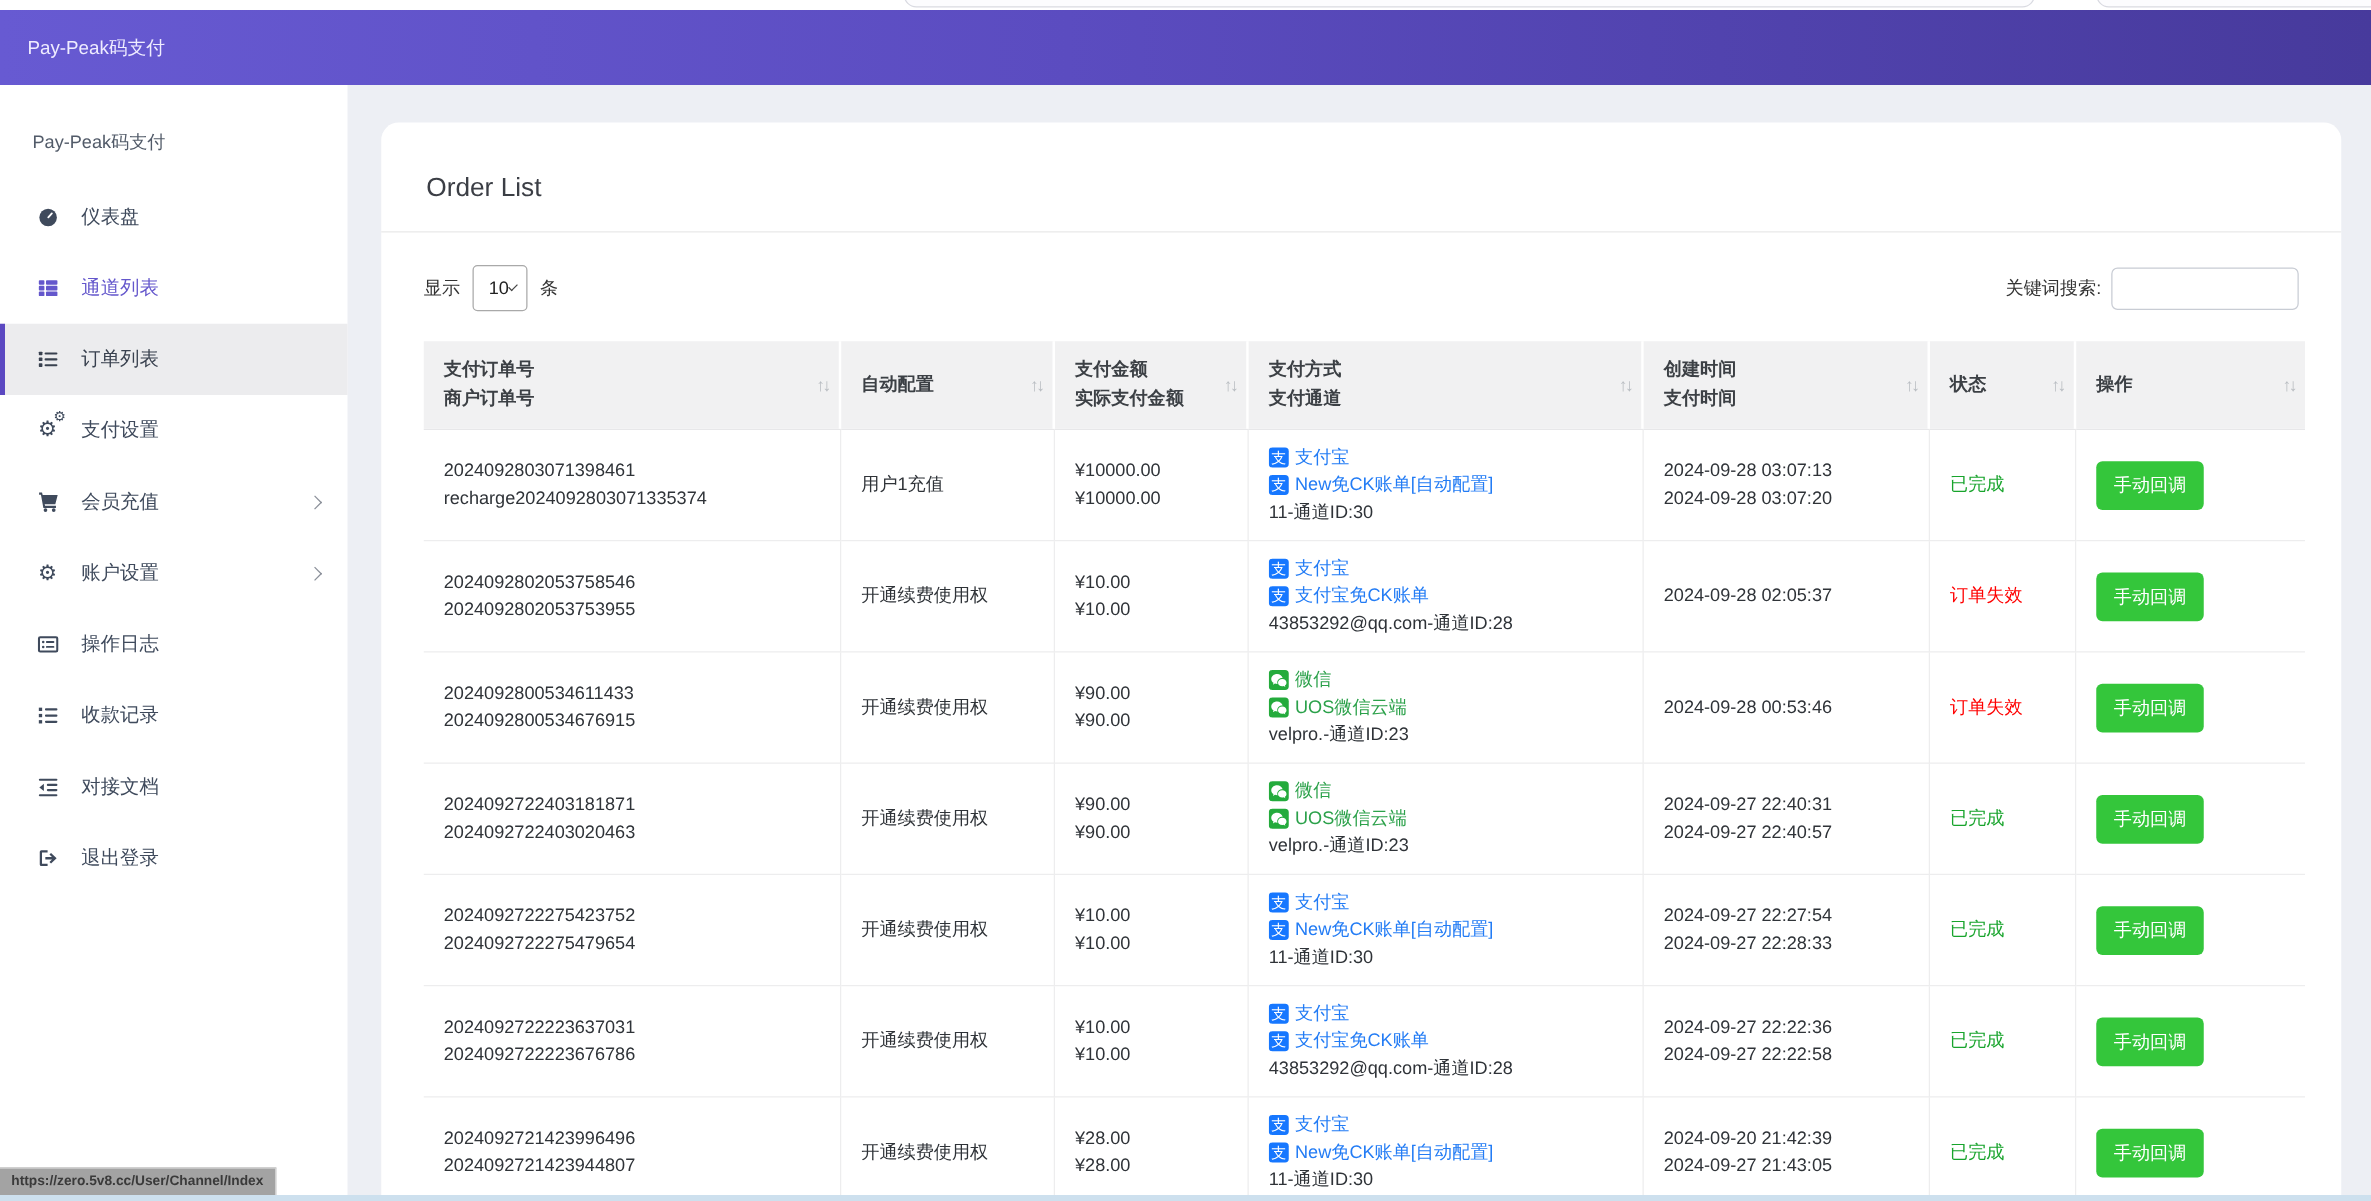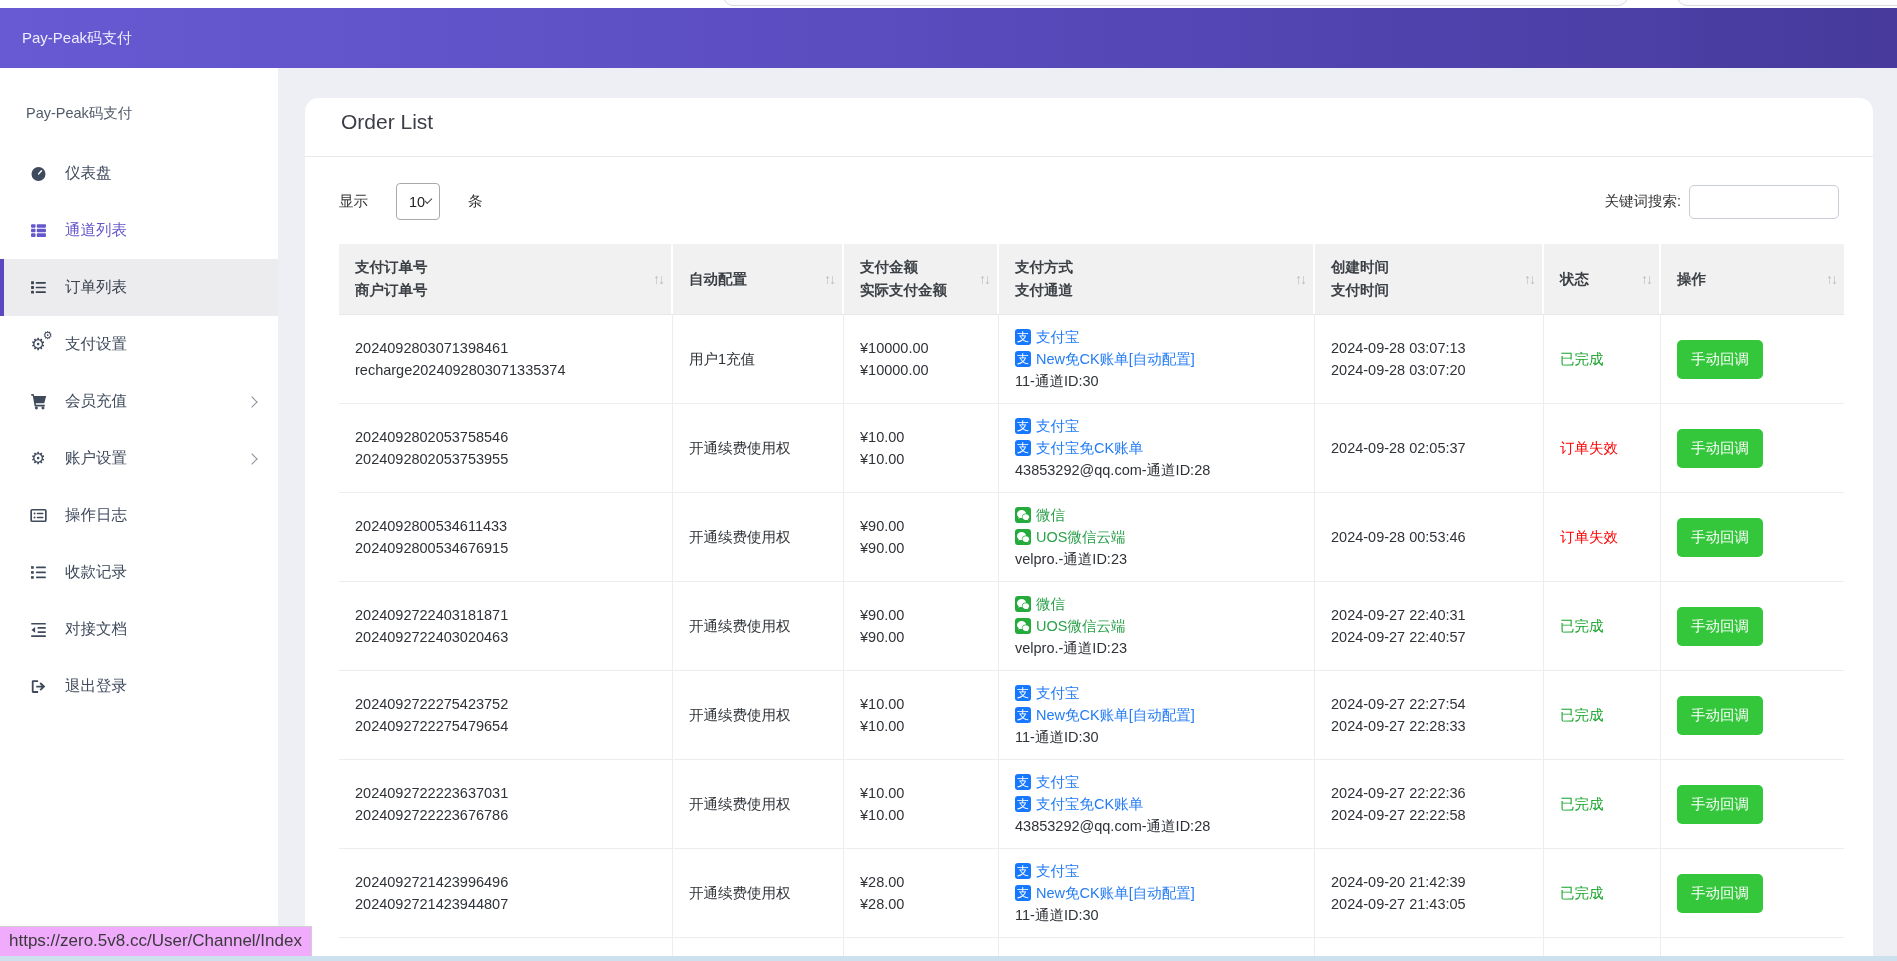--- a/index.html
+++ b/index.html
@@ -7,22 +7,22 @@
   body { font-family:"Liberation Sans", sans-serif; background:#edeff4; position:relative;
          --accent:#5b48c1; --alipay:#1677ff; --alipay-text:#237cf5; --wechat:#24ab3c;
          --wechat-text:#2ba14a; --ok:#18a42c; --fail:#ff0000; --btn:#34c63b; }
 
   
   .top-strip { height:8px; background:#fff; position:relative; overflow:hidden; z-index:5; }
   .chrome-frag { position:absolute; top:-18px; height:24px; border:1px solid #d9dae1; border-radius:10px; background:#fcfcfe; }
   .frag-a { left:723px; width:905px; }
   .frag-b { left:1677px; width:240px; }
   .bottom-strip { position:absolute; left:0; bottom:0; width:100%; height:5px; background:#cde0ee; z-index:9; }
-  .status-tooltip { position:absolute; left:0; bottom:5px; background:#f0abfc; border:1px solid #cfcfcf; border-left:none; border-bottom:none;
-                    padding:4px 9px 5px; font-size:17px; color:#3a3a3a; z-index:10; }
+  .status-tooltip { position:absolute; left:0; bottom:5px; background:#a3a3a3; border:1px solid #cfcfcf; border-left:none; border-bottom:none;
+                    padding:4px 9px 5px; font-size:11px; color:#3a3a3a; z-index:10;font-weight:bold; }
 
   
   .app-header { height:60px; display:flex; background:linear-gradient(90deg,#675ad2 0%, #5b4cc0 45%, #473a9c 100%); }
   .logo-area { width:278px; min-width:278px; background:#5446b8; display:flex; align-items:center; padding:0 0 0 26px; }
   .logo-circle { position:relative; width:46px; height:40px; margin-right:8px; }
   .logo-ring { position:absolute; left:2px; top:2px; width:38px; height:36px; border-radius:50%;
                border:5px solid; border-color:#24c3dc #1787e2 #1787e2 #24c3dc; transform:rotate(-12deg); }
   .logo-badge { position:absolute; left:4px; top:13px; color:#fff; font-size:10px; font-style:italic; font-weight:bold; letter-spacing:1px; white-space:nowrap; }
   .logo-diamond { position:absolute; right:-4px; top:14px; width:11px; height:11px; background:#9ade4b; transform:rotate(45deg); }
   .logo-title { color:#fff; font-family:"DejaVu Serif", serif; font-weight:bold; font-style:italic;
@@ -47,24 +47,24 @@
   .nav-item.active { background:#ececee; border-left-color:var(--accent); color:#39414f; }
   .gear-glyph { font-size:17px; line-height:17px; }
   .cogs-wrap { position:relative; }
   .cogs-wrap .gear-sm { position:absolute; right:-7px; top:-6px; font-size:11px; line-height:11px; }
   .chev-right { width:8px; height:8px; border-top:1.8px solid #8a8f99; border-right:1.8px solid #8a8f99;
                 transform:rotate(45deg); margin-left:auto; }
 
   
   .main { flex:1; padding:30px 24px 0 27px; overflow:hidden; }
   .card { background:#fff; border-radius:14px; height:980px; }
-  .card-title { padding:12px 36px 22px; font-size:21px; color:#3b3e45; border-bottom:1px solid #e9e9e9; }
+  .card-title { padding:41px 36px 22px; font-size:21px; color:#3b3e45; border-bottom:1px solid #e9e9e9; }
   .card-body { padding:26px 34px 0; }
   .controls { display:flex; justify-content:space-between; align-items:center; margin-bottom:24px; }
-  .page-size { display:flex; align-items:center; gap:28px; font-size:14.5px; color:#333; }
+  .page-size { display:flex; align-items:center; gap:10px; font-size:14.5px; color:#333; }
   .select-box { border:1px solid #a9a9a9; border-radius:4px; width:44px; height:37px; display:flex; align-items:center;
                 justify-content:space-between; padding:0 10px 0 12px; font-size:14.5px; color:#222; cursor:pointer; background:#fff; }
   .chev-down { width:7px; height:7px; border-right:1.7px solid #444; border-bottom:1.7px solid #444; transform:rotate(45deg) translateY(-2px); }
   .search { display:flex; align-items:center; gap:8px; font-size:14.5px; color:#333; }
   .search input { width:150px; height:34px; border:1px solid #c8ccd4; border-radius:5px; outline:none; padding:0 8px; font-size:14px; }
 
   
   table { width:100%; border-collapse:separate; border-spacing:0; table-layout:fixed; }
   thead th { background:#f1f1f2; text-align:left; font-weight:bold; color:#3c4045; font-size:14.5px;
              padding:12px 16px; position:relative; border-right:2px solid #fff; vertical-align:middle; }

